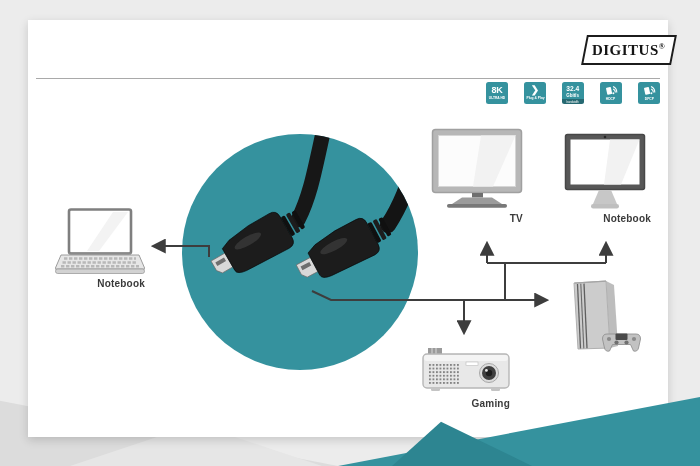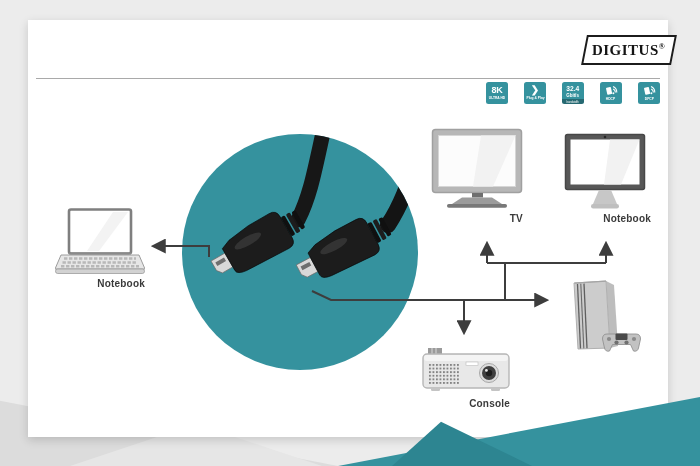--- a/index.html
+++ b/index.html
@@ -209,21 +209,21 @@
         <rect x="6" y="18" width="31" height="20" fill="url(#vent)"></rect>
         <rect x="44" y="16" width="12" height="3.6" fill="#ffffff" stroke="#bbbbbb" stroke-width="0.6"></rect>
         <circle cx="67" cy="27" r="9.5" fill="#dcdcdc" stroke="#a8a8a8" stroke-width="1"></circle>
         <circle cx="67" cy="27" r="7" fill="#3f3f3f"></circle>
         <circle cx="67" cy="27" r="3.2" fill="#1d1d1d"></circle>
         <circle cx="64.4" cy="24.4" r="1.4" fill="#e9e9e9"></circle>
         <rect x="9" y="42" width="9" height="3" rx="1.2" fill="#c4c4c4"></rect>
         <rect x="69" y="42" width="9" height="3" rx="1.2" fill="#c4c4c4"></rect>
       </svg>
     </div>
-    <div class="dev-label" style="left:394px;top:378px;width:88px">Console</div>
+    <div class="dev-label" style="left:394px;top:378px;width:88px">Gaming</div>
 
     <div class="dev" style="left:534px;top:260px">
       <svg width="82" height="78" viewBox="0 0 82 78">
         <path d="M44,1 L52,5 L56,66 L48,68 Z" fill="#bdbdbd"></path>
         <path d="M12,3 L44,1 L48,68 L16,69 Z" fill="#cccccc" stroke="#b0b0b0" stroke-width="1"></path>
         <line x1="12.5" y1="3.2" x2="44" y2="1.2" stroke="#a5a5a5" stroke-width="1.2"></line>
         <line x1="15.5" y1="4" x2="18.5" y2="68.5" stroke="#5f5f5f" stroke-width="1.3"></line>
         <line x1="18.8" y1="3.8" x2="21.8" y2="68.4" stroke="#6a6a6a" stroke-width="1.1"></line>
         <line x1="22" y1="3.6" x2="25" y2="68.3" stroke="#5f5f5f" stroke-width="1.3"></line>
         <g transform="translate(40,48)">

